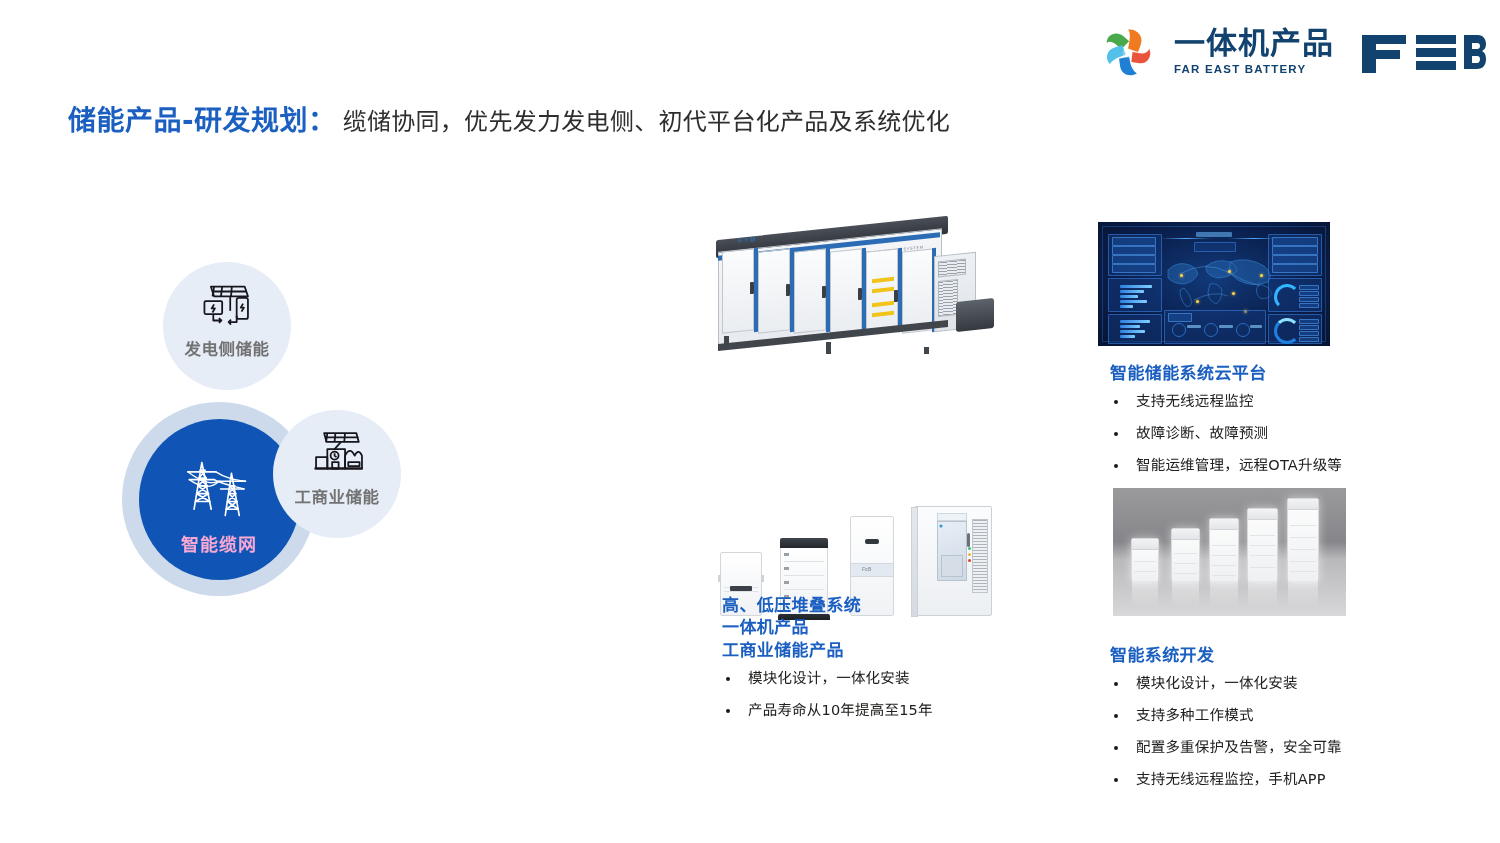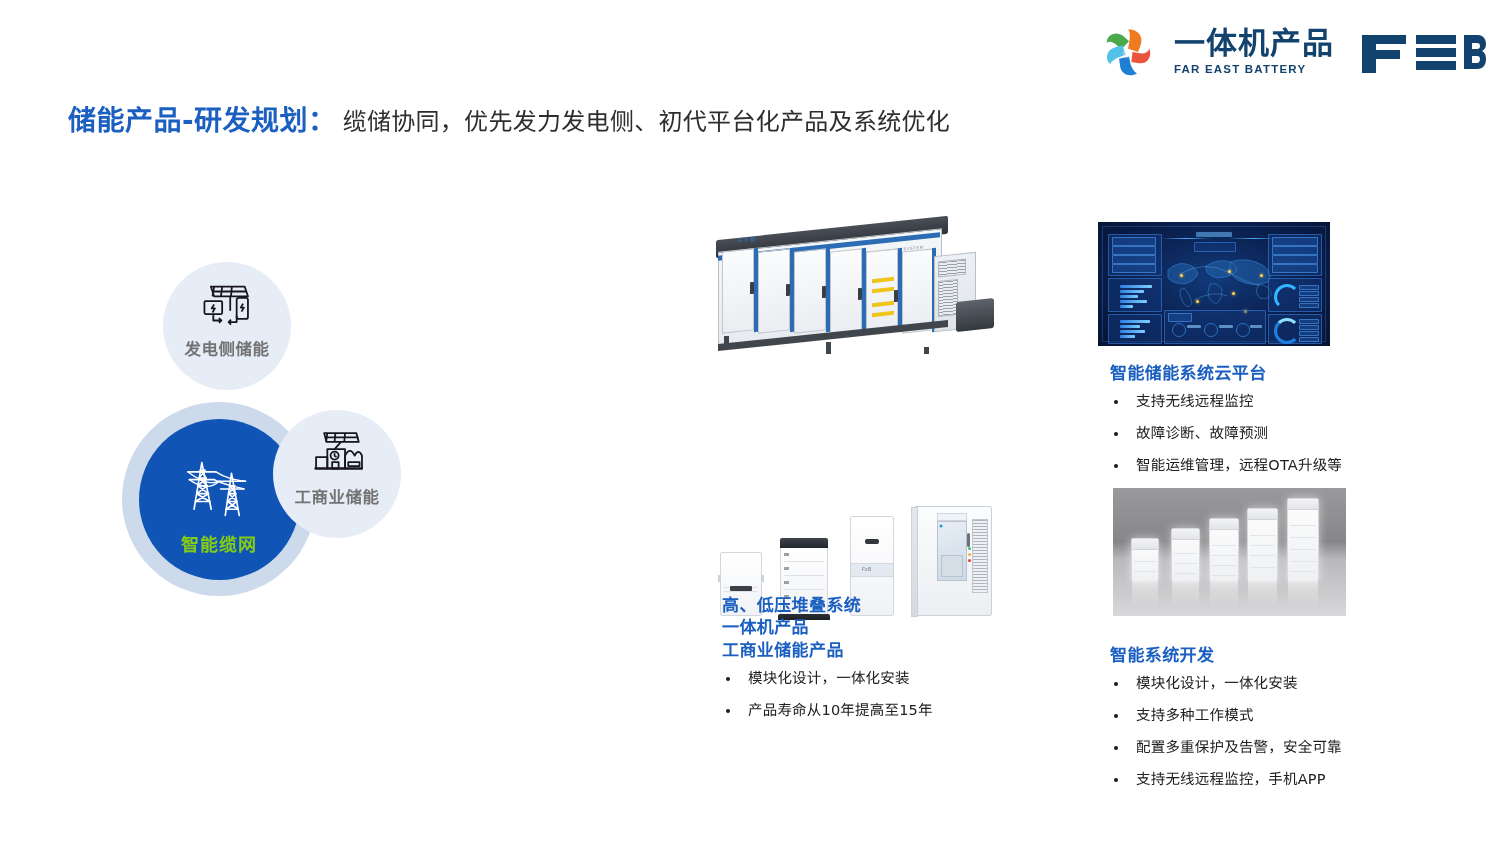--- a/index.html
+++ b/index.html
@@ -43,21 +43,21 @@
   .c-gen{left:45px;top:0px;}
   .c-ci {left:155px;top:148px;}
   .c-home{left:60px;top:318px;}
 
   .circ-ring{position:absolute;left:4px;top:140px;width:194px;height:194px;border-radius:50%;
              background:#ccdaec;display:flex;align-items:center;justify-content:center;}
   .circ-core{width:161px;height:161px;border-radius:50%;background:#1055b5;
              display:flex;flex-direction:column;align-items:center;justify-content:center;}
   .circ-core .ico{margin-top:8px;}
   .circ-core .lbl{
-    font-size:18px;font-weight:700;color:#84cc16;margin-top:2px;letter-spacing:1px;
+    font-size:18px;font-weight:700;color:#f9a8d4;margin-top:2px;letter-spacing:1px;
     font-family:"DejaVu Sans","Liberation Sans",sans-serif;white-space:nowrap;}
 
   
   .block{position:absolute;}
   .blk-head{
     font-size:17px;font-weight:700;color:#1b5fc1;line-height:1.32;letter-spacing:0.4px;
     font-family:"DejaVu Sans","Liberation Sans",sans-serif;}
   .blk-list{margin:7px 0 0 0;padding:0;list-style:none;}
   .blk-list li{
     font-size:14.5px;color:#20201f;line-height:1.45;margin-bottom:11px;

